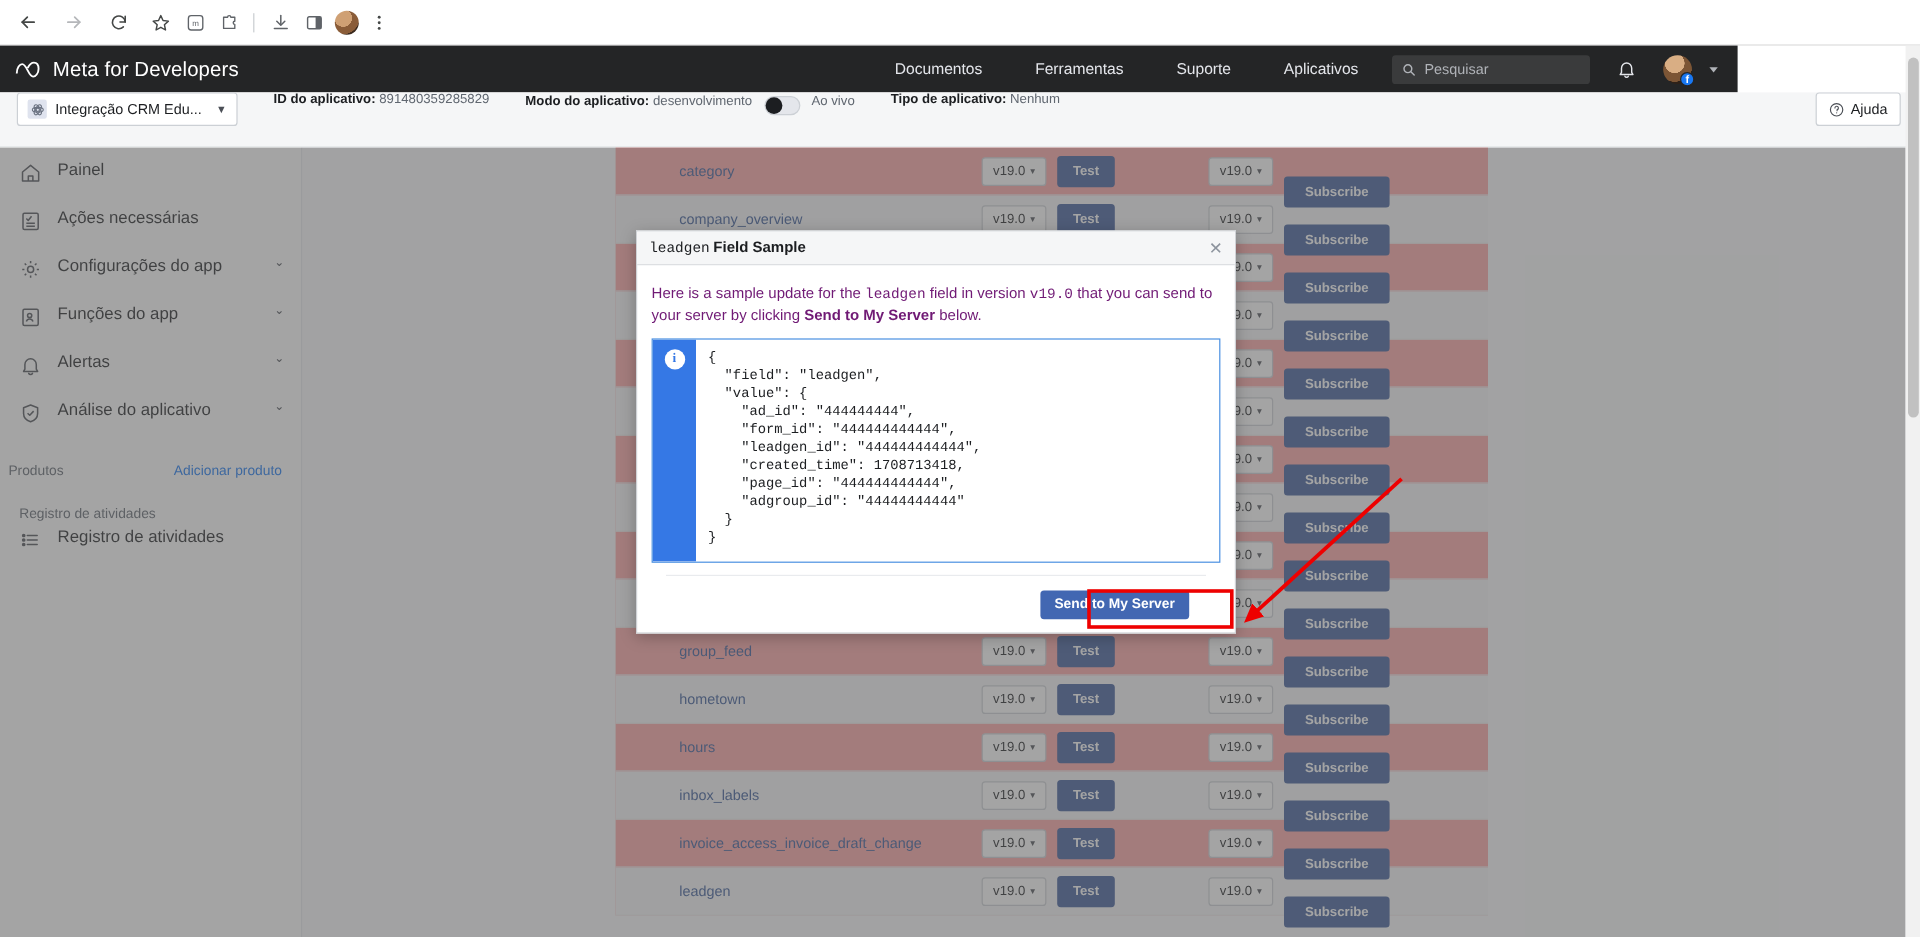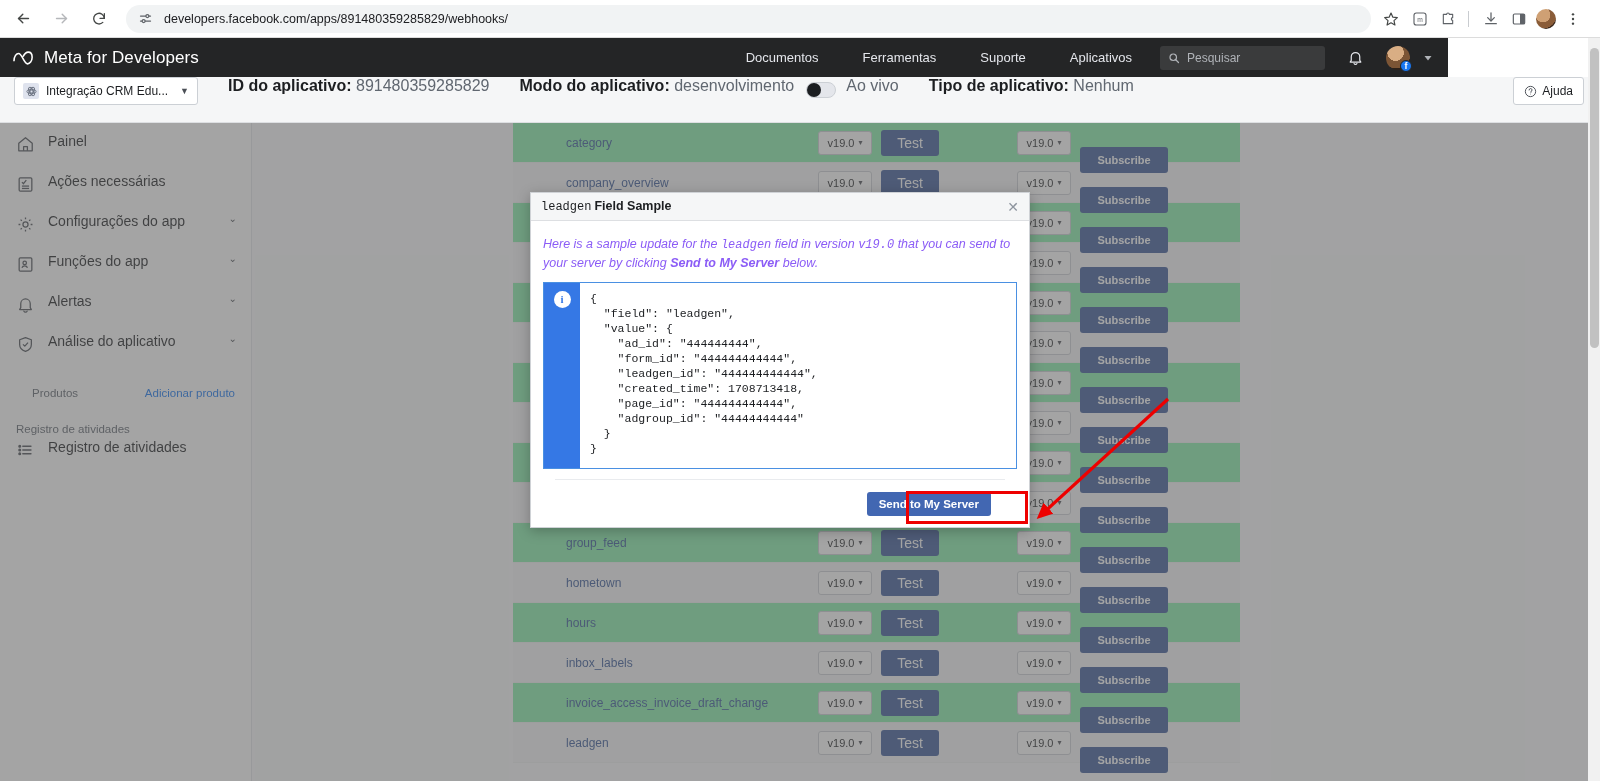--- a/index.html
+++ b/index.html
@@ -86,21 +86,21 @@
     margin-left:14px; height:28px; min-width:170px;
     border:1px solid #ccd0d5; border-radius:3px; background:#fff;
     display:flex; align-items:center; padding:0 8px;
   }
   #app-selector-icon {
     width:16px;height:16px;border-radius:2px;background:#dfe3ee;
     display:flex;align-items:center;justify-content:center;color:#4b4f56;
   }
   #app-selector-label { font-size:12px; color:#1c1e21; margin-left:7px; white-space:nowrap; }
   #app-selector-caret { margin-left:12px; color:#4b4f56; font-size:9px; }
-  .app-meta { margin-left:30px; font-size:16px; color:#4b4f56; white-space:nowrap; }
+  .app-meta { margin-left:30px; font-size:11px; color:#4b4f56; white-space:nowrap; }
   .app-meta b { color:#1c1e21; font-weight:bold; }
   .app-meta span.val { color:#606770; }
   #mode-toggle {
     display:inline-flex; align-items:center; vertical-align:middle;
     width:30px;height:16px;border-radius:9px;background:#e4e6eb;border:1px solid #ccd0d5;
     margin:0 7px; position:relative; top:3px;
   }
   #mode-knob { width:14px;height:14px;border-radius:50%;background:#1c1e21;margin-left:0px; }
   #help-btn {
     margin-left:auto; margin-right:16px;
@@ -119,53 +119,53 @@
   }
   .side-item {
     display:flex; align-items:flex-start; height:40px; padding:0 14px; gap:12px;
     color:#1c1e21; font-size:14px;
   }
   .side-item .side-ico { width:22px; height:22px; display:flex; align-items:center; justify-content:center; color:#4b4f56; flex:0 0 22px; }
   .side-item .side-label { flex:1; white-space:nowrap; }
   .side-item .side-caret { color:#4b4f56; font-size:10px; }
   #products-head {
     display:flex; align-items:center; justify-content:space-between;
-    padding: 14px 16px 6px 32px;
+    padding: 14px 16px 6px 7px;
   }
   #products-title { font-size:11.5px; color:#606770; }
   #add-product { font-size:11.5px; color:#1877f2; }
   #webhooks-item {
     margin:0 6px; height:30px; border-radius:4px; background:#e7f3ff;
     display:flex; align-items:center; padding:0 10px;
     color:#1877f2; font-size:13.5px; font-weight:bold;
   }
   #activity-head { padding: 18px 16px 4px 16px; font-size:11.5px; color:#606770; }
 
   
   #content { position:absolute; left:252px; top:0; width:1348px; height:658px; background:#fafbfc; }
   #table-wrap {
     position:absolute; left:261px; top:0; width:727px;
-    background:#86efac;
+    background:#fca5a5;
   }
   .frow {
     height:40px; display:flex; align-items:center;
     border-bottom:1px solid #f0f1f2;
   }
   .frow.alt { background:#f5f6f7; }
   .fname { width:305px; padding-left:53px; font-size:12px; color:#385898; white-space:nowrap; overflow:hidden; }
   .ver-select {
     width:54px; height:24px; border:1px solid #ccd0d5; border-radius:3px; background:#fff;
     display:flex; align-items:center; justify-content:center; gap:4px;
     font-size:11px; color:#1c1e21;
   }
   .ver-caret { font-size:8px; color:#4b4f56; }
   .btn-test {
-    width:58px; height:26px; background:#3b5998; border-radius:3px;
+    width:48px; height:26px; background:#3b5998; border-radius:3px;
     display:flex; align-items:center; justify-content:center;
-    color:#ffffff; font-size:14px; font-weight:normal; margin-left:9px;
+    color:#ffffff; font-size:11px; font-weight:bold; margin-left:9px;
   }
   .btn-sub {
     width:88px; height:26px; background:#3b5998; border-radius:3px;
     display:flex; align-items:center; justify-content:center;
     color:#ffffff; font-size:11px; font-weight:bold; margin-left:9px;margin-top:34px;
   }
   .gap-col { width:78px; }
   #right-rail { position:absolute; left:1290px; top:0; width:14px; height:658px; background:#fafbfc; }
 
   
@@ -183,21 +183,21 @@
   }
   #modal-header {
     height:28px; background:#f5f6f7; border-bottom:1px solid #dddfe2;
     display:flex; align-items:center; padding:0 10px;
   }
   #modal-title { font-size:12.5px; color:#1c1e21; }
   #modal-title .mono { font-family:"Liberation Mono", monospace; font-size:12px; }
   #modal-title .bold { font-weight:bold; margin-left:3px; }
   #modal-close { margin-left:auto; color:#8d949e; font-size:14px; line-height:1; }
   #modal-body { padding:14px 12px 0 12px; flex:1; display:flex; flex-direction:column; }
-  #modal-desc { font-size:12.5px; color:#8b5cf6; line-height:1.5;font-style:italic; }
+  #modal-desc { font-size:12.5px; color:#701a75; line-height:1.5; }
   #modal-desc .mono { font-family:"Liberation Mono", monospace; font-size:12px; }
   #modal-desc .bold { font-weight:bold; }
   #sample-box {
     margin-top:9px; flex:1; border:1px solid #4a90e2; background:#ffffff;
     display:flex; overflow:hidden;
   }
   #sample-stripe {
     width:36px; background:#3578e5; flex:0 0 36px;
     display:flex; justify-content:center; padding-top:8px;
   }
@@ -246,31 +246,20 @@
     <svg width="17" height="17" viewBox="0 0 24 24" fill="none" stroke="currentColor" stroke-width="2" stroke-linecap="round" stroke-linejoin="round">
       <line x1="5" y1="12" x2="19" y2="12"></line>
         <polyline points="13 6 19 12 13 18"></polyline>
     </svg>
   </div>
   <div class="nav-btn">
     <svg width="16" height="16" viewBox="0 0 24 24" fill="none" stroke="currentColor" stroke-width="2" stroke-linecap="round">
       <path d="M20 11a8 8 0 1 0-2.3 6.1"></path>
         <polyline points="20 4 20 11 13.5 11"></polyline>
     </svg>
-  </div>
-  <div id="omnibox">
-    <div id="site-chip">
-      <svg width="15" height="15" viewBox="0 0 24 24" fill="none" stroke="currentColor" stroke-width="2" stroke-linecap="round">
-        <line x1="4" y1="8" x2="20" y2="8"></line>
-          <line x1="4" y1="16" x2="20" y2="16"></line>
-        <circle cx="15" cy="8" r="2.4" fill="#f1f3f4"></circle>
-          <circle cx="9" cy="16" r="2.4" fill="#f1f3f4"></circle>
-      </svg>
-    </div>
-    <div id="url-text">developers.facebook.com/apps/891480359285829/webhooks/</div>
   </div>
   <div id="star-btn">
     <svg width="16" height="16" viewBox="0 0 24 24" fill="none" stroke="currentColor" stroke-width="1.8" stroke-linejoin="round">
       <polygon points="12 3 14.8 9.2 21.5 9.9 16.5 14.4 17.9 21 12 17.6 6.1 21 7.5 14.4 2.5 9.9 9.2 9.2"></polygon>
     </svg>
   </div>
   <div class="ext-icon">
     <svg width="16" height="16" viewBox="0 0 24 24">
       <rect x="3" y="3" width="18" height="18" rx="3.5" fill="none" stroke="currentColor" stroke-width="1.7"></rect>
       <text x="12" y="16.5" font-size="10" font-family="Liberation Sans, sans-serif" text-anchor="middle" fill="currentColor">m</text>

